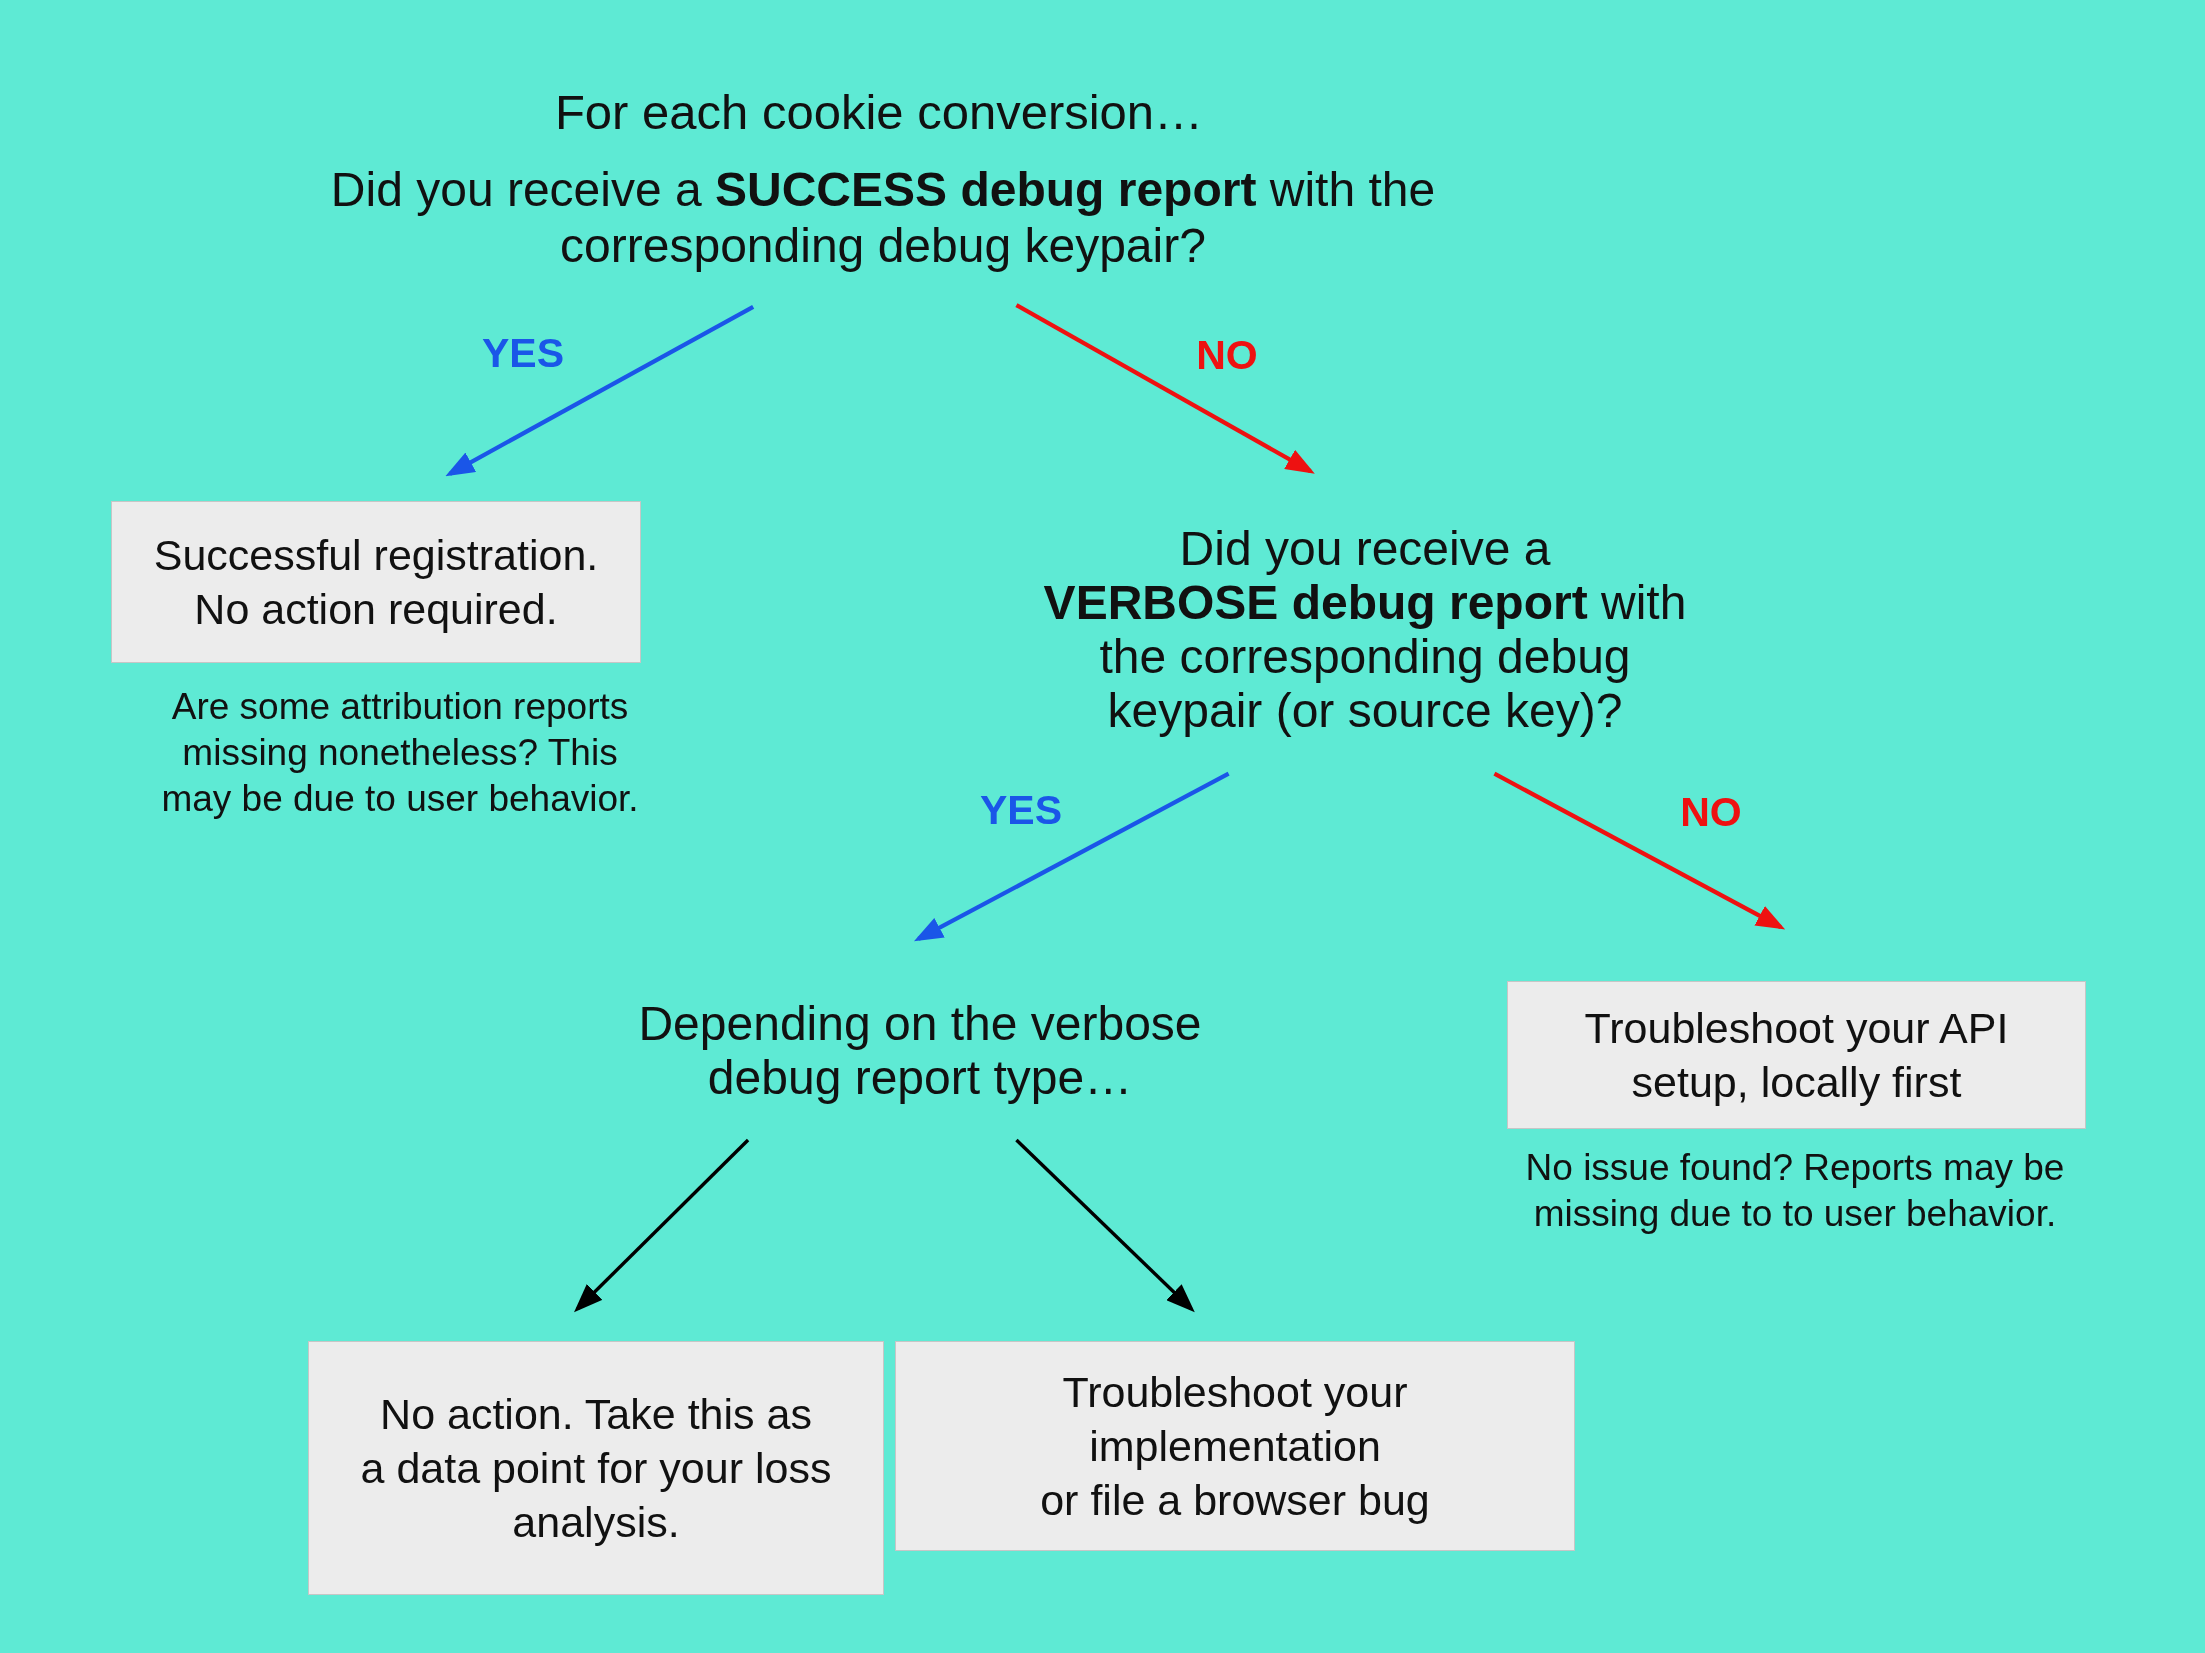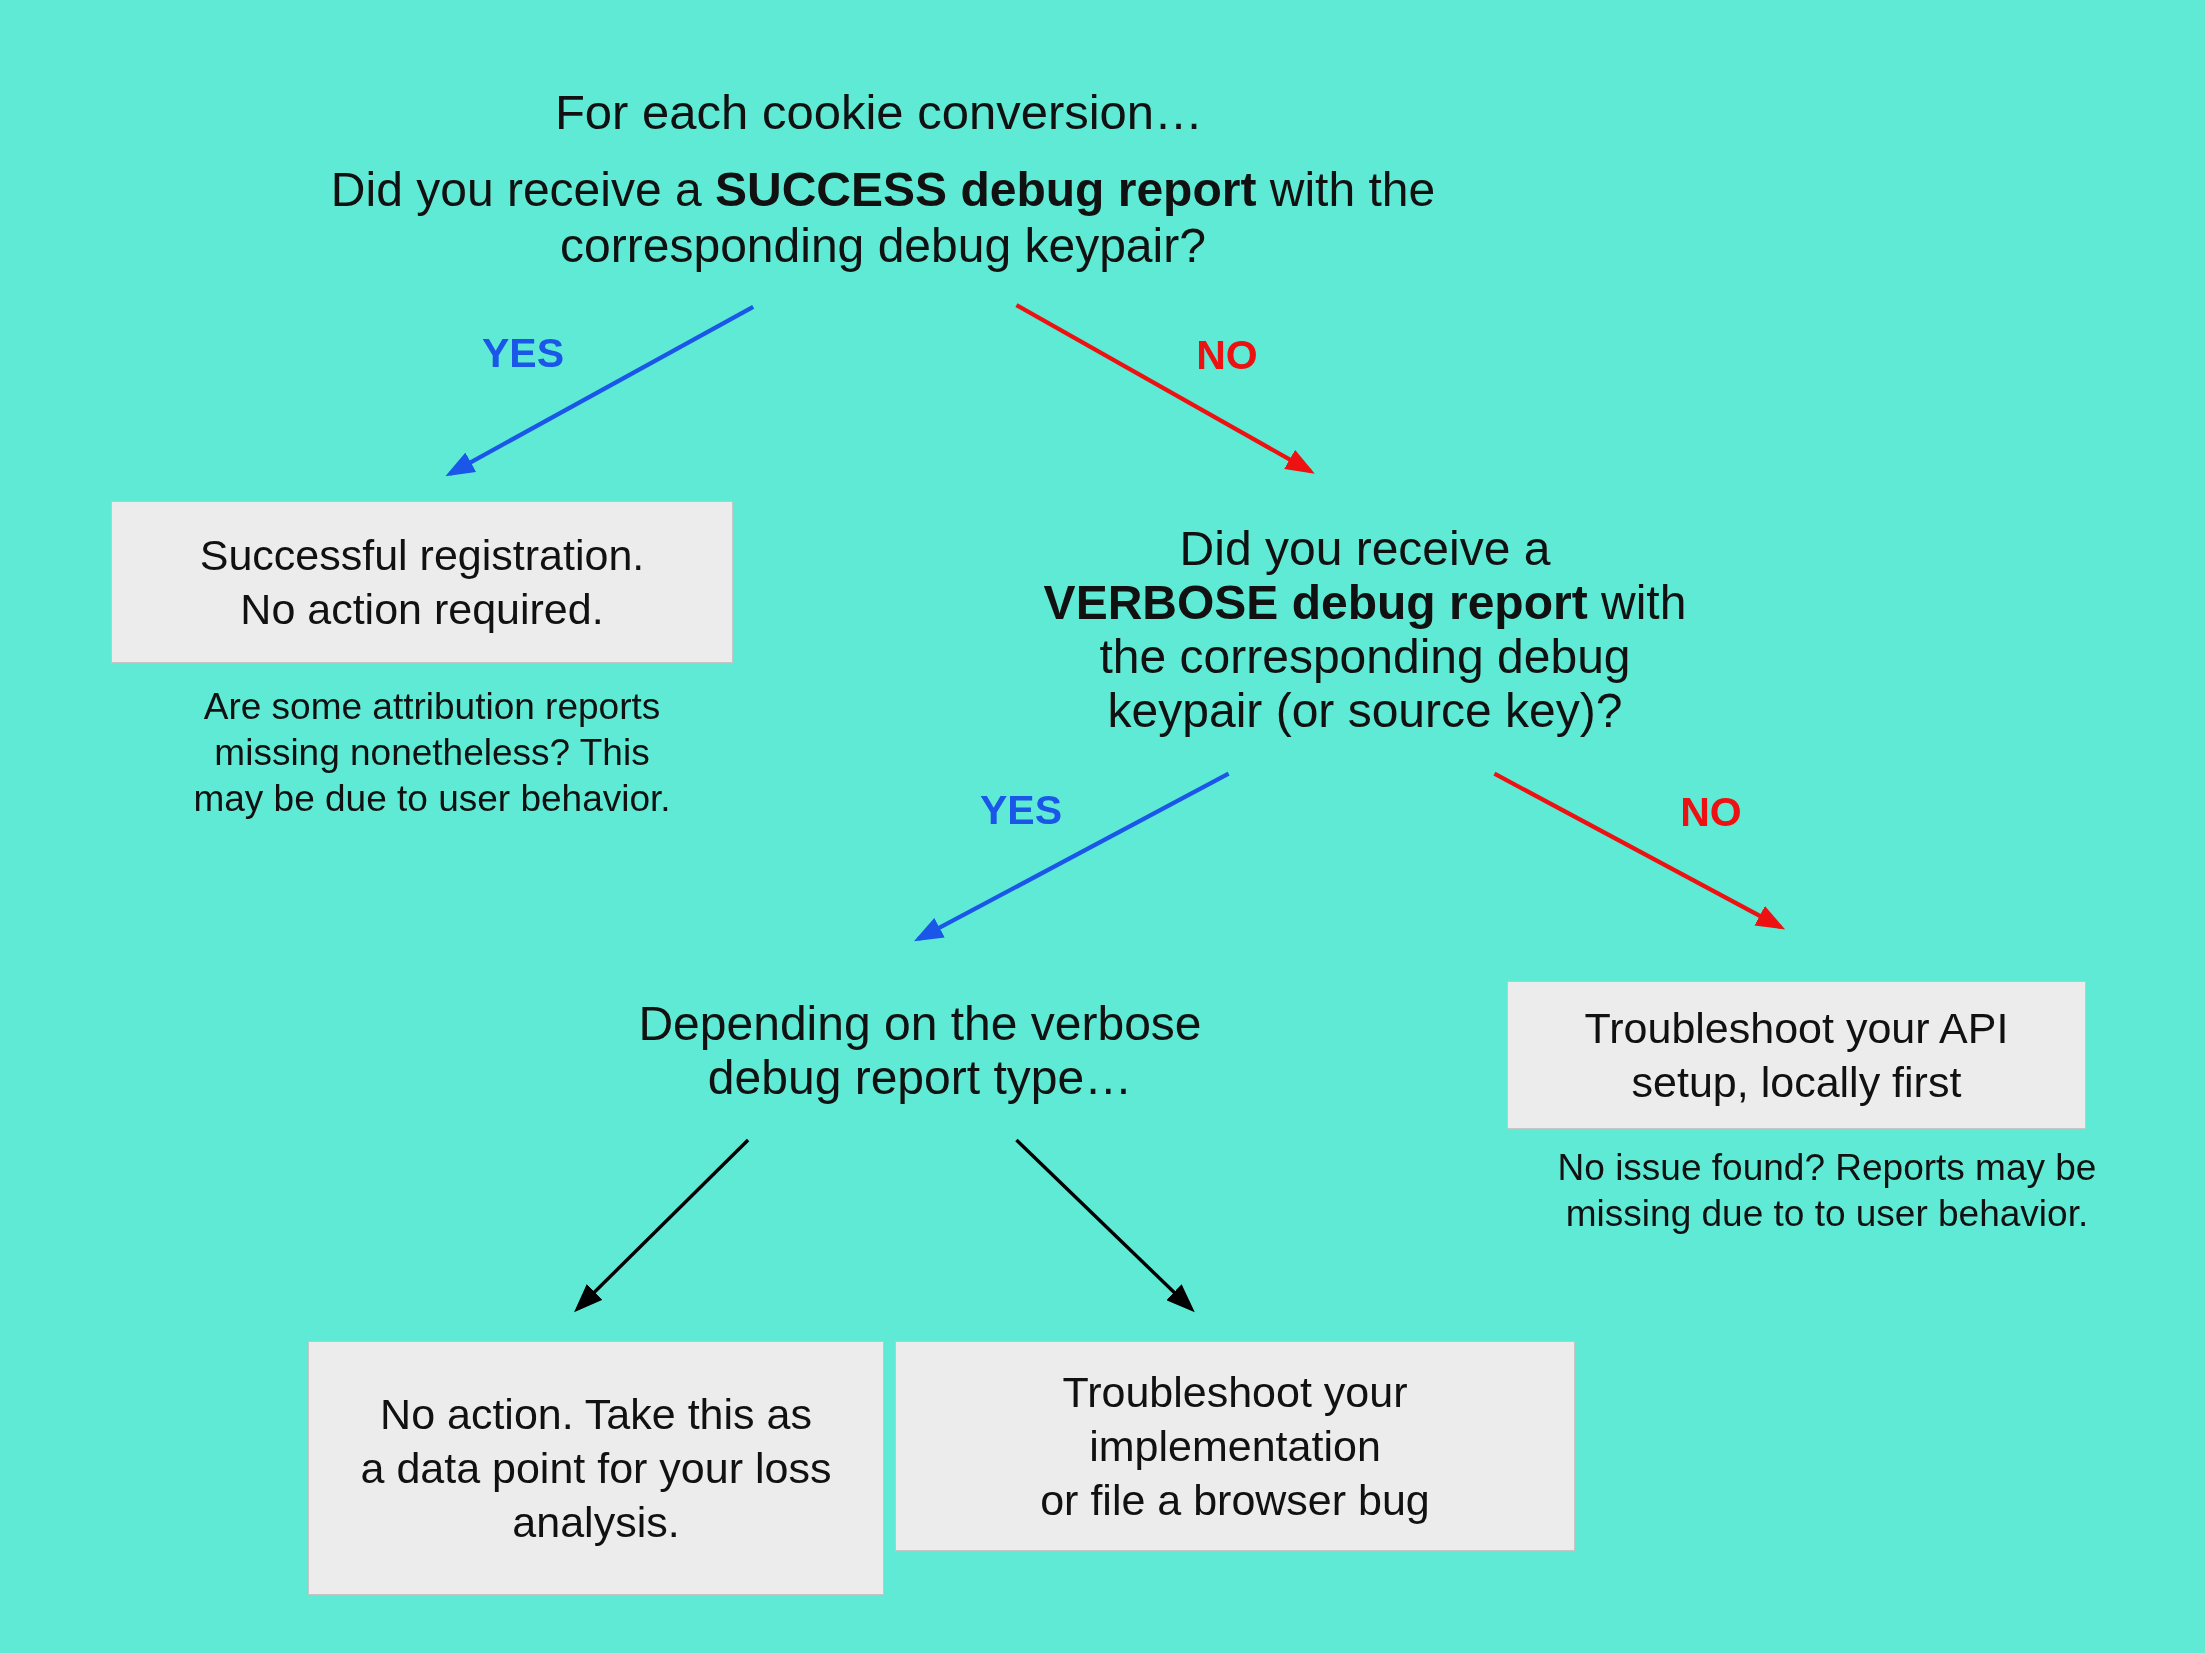--- a/index.html
+++ b/index.html
@@ -42,21 +42,21 @@
     background: #ececec;
     border: 1.7px solid #c6c6c6;
     display: flex;
     flex-direction: column;
     justify-content: center;
     text-align: center;
     font-size: 43px;
     line-height: 54px;
     white-space: nowrap;
   }
-  .note { font-size: 37px; line-height: 46px; margin-left: 32px; }
+  .note { font-size: 37px; line-height: 46px; }
 </style>
 </head>
 <body>
 
 <div class="canvas">
 
   <svg class="edges-svg" viewBox="0 0 2588 1940" width="2205" height="1653">
     <defs>
       <marker id="head-blue" viewBox="0 0 34 26" markerWidth="34" markerHeight="26" markerUnits="userSpaceOnUse" refX="28" refY="13" orient="auto">
         <path d="M0,0 L34,13 L0,26 Z" fill="#1a56e8"></path>
@@ -79,21 +79,21 @@
   <div class="ctext title" style="left:879px; top:85px;">For each cookie conversion…</div>
 
   <div class="ctext question" style="left:883px; top:162px;">
     <div><span>Did you receive a </span><b>SUCCESS debug report</b><span> with the</span></div>
     <div>corresponding debug keypair?</div>
   </div>
 
   <div class="edge-label yes" style="left:523px; top:353px;">YES</div>
   <div class="edge-label no" style="left:1227px; top:355px;">NO</div>
 
-  <div class="resultbox" style="left:111px; top:501px; width:622px; height:162px;">
+  <div class="resultbox" style="left:111px; top:501px; width:530px; height:162px;">
     <div>Successful registration.</div>
     <div>No action required.</div>
   </div>
 
   <div class="ctext note" style="left:400px; top:684px;">
     <div>Are some attribution reports</div>
     <div>missing nonetheless? This</div>
     <div>may be due to user behavior.</div>
   </div>
 

